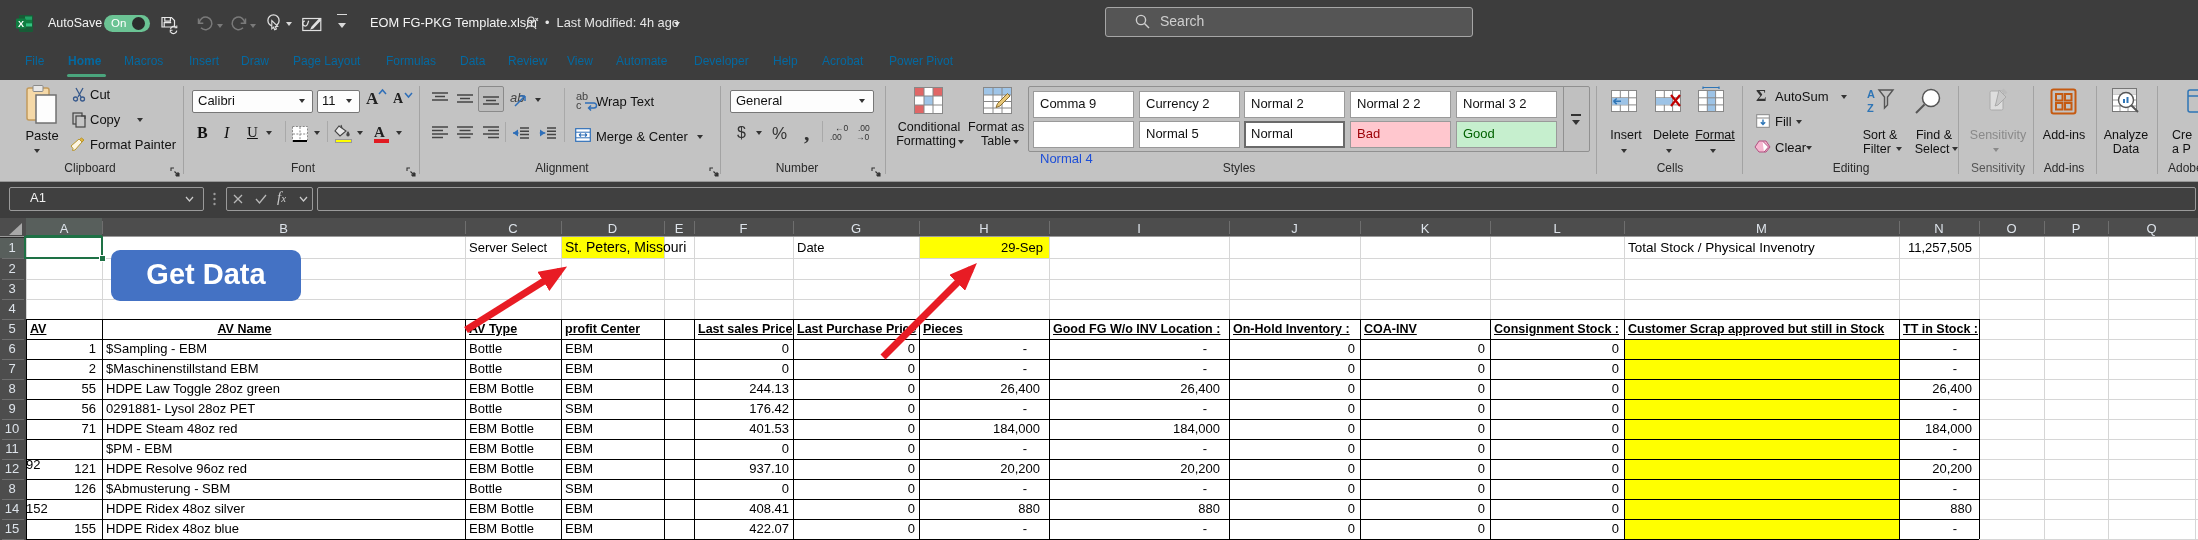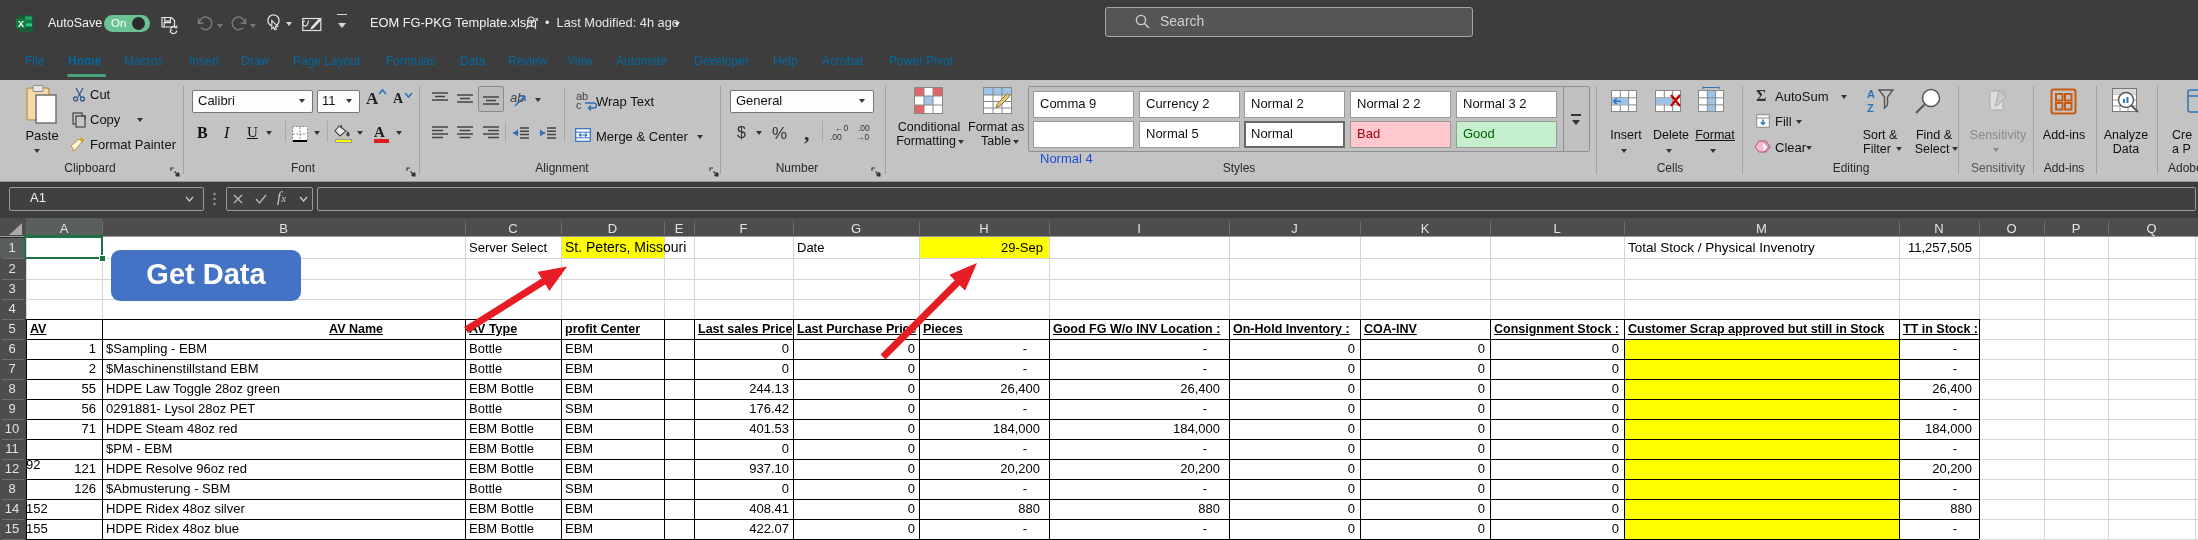--- a/index.html
+++ b/index.html
@@ -563,21 +563,21 @@
 <div style="position:absolute;left:1625px;top:360px;width:274px;height:19px;background:#ffff00;"></div>
 <div style="position:absolute;left:1625px;top:380px;width:274px;height:19px;background:#ffff00;"></div>
 <div style="position:absolute;left:1625px;top:400px;width:274px;height:19px;background:#ffff00;"></div>
 <div style="position:absolute;left:1625px;top:420px;width:274px;height:19px;background:#ffff00;"></div>
 <div style="position:absolute;left:1625px;top:440px;width:274px;height:19px;background:#ffff00;"></div>
 <div style="position:absolute;left:1625px;top:460px;width:274px;height:19px;background:#ffff00;"></div>
 <div style="position:absolute;left:1625px;top:480px;width:274px;height:19px;background:#ffff00;"></div>
 <div style="position:absolute;left:1625px;top:500px;width:274px;height:19px;background:#ffff00;"></div>
 <div style="position:absolute;left:1625px;top:520px;width:274px;height:19px;background:#ffff00;"></div>
 <div class="hb" style="position:absolute;left:27px;top:320px;width:280px;height:19px;text-align:left;padding-left:3px;line-height:19px;">AV</div>
-<div class="hb" style="position:absolute;left:103px;top:320px;width:280px;height:19px;text-align:right;padding-left:3px;line-height:19px;">AV Name</div>
+<div class="hb" style="position:absolute;left:103px;top:320px;width:280px;height:19px;text-align:center;padding-left:3px;line-height:19px;">AV Name</div>
 <div class="hb" style="position:absolute;left:466px;top:320px;width:280px;height:19px;text-align:left;padding-left:3px;line-height:19px;">AV Type</div>
 <div class="hb" style="position:absolute;left:562px;top:320px;width:280px;height:19px;text-align:left;padding-left:3px;line-height:19px;">profit Center</div>
 <div class="hb" style="position:absolute;left:695px;top:320px;width:280px;height:19px;text-align:left;padding-left:3px;line-height:19px;">Last sales Price</div>
 <div class="hb" style="position:absolute;left:794px;top:320px;width:280px;height:19px;text-align:left;padding-left:3px;line-height:19px;">Last Purchase Price</div>
 <div class="hb" style="position:absolute;left:920px;top:320px;width:280px;height:19px;text-align:left;padding-left:3px;line-height:19px;">Pieces</div>
 <div class="hb" style="position:absolute;left:1050px;top:320px;width:280px;height:19px;text-align:left;padding-left:3px;line-height:19px;">Good FG W/o INV Location :</div>
 <div class="hb" style="position:absolute;left:1230px;top:320px;width:280px;height:19px;text-align:left;padding-left:3px;line-height:19px;">On-Hold Inventory :</div>
 <div class="hb" style="position:absolute;left:1361px;top:320px;width:280px;height:19px;text-align:left;padding-left:3px;line-height:19px;">COA-INV</div>
 <div class="hb" style="position:absolute;left:1491px;top:320px;width:280px;height:19px;text-align:left;padding-left:3px;line-height:19px;">Consignment Stock :</div>
 <div class="hb" style="position:absolute;left:1625px;top:320px;width:280px;height:19px;text-align:left;padding-left:3px;line-height:19px;">Customer Scrap approved but still in Stock</div>
@@ -683,21 +683,21 @@
 <div class="ct" style="position:absolute;left:466px;top:499px;width:95px;height:20px;text-align:left;padding-left:3px;line-height:20px;">EBM Bottle</div>
 <div class="ct" style="position:absolute;left:562px;top:499px;width:100px;height:20px;text-align:left;padding-left:3px;line-height:20px;">EBM</div>
 <div class="ct" style="position:absolute;left:694px;top:499px;width:99px;height:20px;text-align:right;padding-right:4px;line-height:20px;">408.41</div>
 <div class="ct" style="position:absolute;left:793px;top:499px;width:126px;height:20px;text-align:right;padding-right:4px;line-height:20px;">0</div>
 <div class="ct" style="position:absolute;left:919px;top:499px;width:130px;height:20px;text-align:right;padding-right:9px;line-height:20px;">880</div>
 <div class="ct" style="position:absolute;left:1049px;top:499px;width:180px;height:20px;text-align:right;padding-right:9px;line-height:20px;">880</div>
 <div class="ct" style="position:absolute;left:1229px;top:499px;width:131px;height:20px;text-align:right;padding-right:5px;line-height:20px;">0</div>
 <div class="ct" style="position:absolute;left:1360px;top:499px;width:130px;height:20px;text-align:right;padding-right:5px;line-height:20px;">0</div>
 <div class="ct" style="position:absolute;left:1490px;top:499px;width:134px;height:20px;text-align:right;padding-right:5px;line-height:20px;">0</div>
 <div class="ct" style="position:absolute;left:1899px;top:499px;width:80px;height:20px;text-align:right;padding-right:7px;line-height:20px;">880</div>
-<div class="ct" style="position:absolute;left:26px;top:519px;width:73px;height:20px;text-align:left;padding-right:3px;line-height:20px;">155</div>
+<div class="ct" style="position:absolute;left:26px;top:519px;width:73px;height:20px;text-align:right;padding-right:3px;line-height:20px;">155</div>
 <div class="ct" style="position:absolute;left:103px;top:519px;width:360px;height:20px;text-align:left;padding-left:3px;line-height:20px;">HDPE Ridex 48oz blue</div>
 <div class="ct" style="position:absolute;left:466px;top:519px;width:95px;height:20px;text-align:left;padding-left:3px;line-height:20px;">EBM Bottle</div>
 <div class="ct" style="position:absolute;left:562px;top:519px;width:100px;height:20px;text-align:left;padding-left:3px;line-height:20px;">EBM</div>
 <div class="ct" style="position:absolute;left:694px;top:519px;width:99px;height:20px;text-align:right;padding-right:4px;line-height:20px;">422.07</div>
 <div class="ct" style="position:absolute;left:793px;top:519px;width:126px;height:20px;text-align:right;padding-right:4px;line-height:20px;">0</div>
 <div class="ct" style="position:absolute;left:919px;top:519px;width:130px;height:20px;text-align:right;padding-right:22px;line-height:20px;">-</div>
 <div class="ct" style="position:absolute;left:1049px;top:519px;width:180px;height:20px;text-align:right;padding-right:22px;line-height:20px;">-</div>
 <div class="ct" style="position:absolute;left:1229px;top:519px;width:131px;height:20px;text-align:right;padding-right:5px;line-height:20px;">0</div>
 <div class="ct" style="position:absolute;left:1360px;top:519px;width:130px;height:20px;text-align:right;padding-right:5px;line-height:20px;">0</div>
 <div class="ct" style="position:absolute;left:1490px;top:519px;width:134px;height:20px;text-align:right;padding-right:5px;line-height:20px;">0</div>

